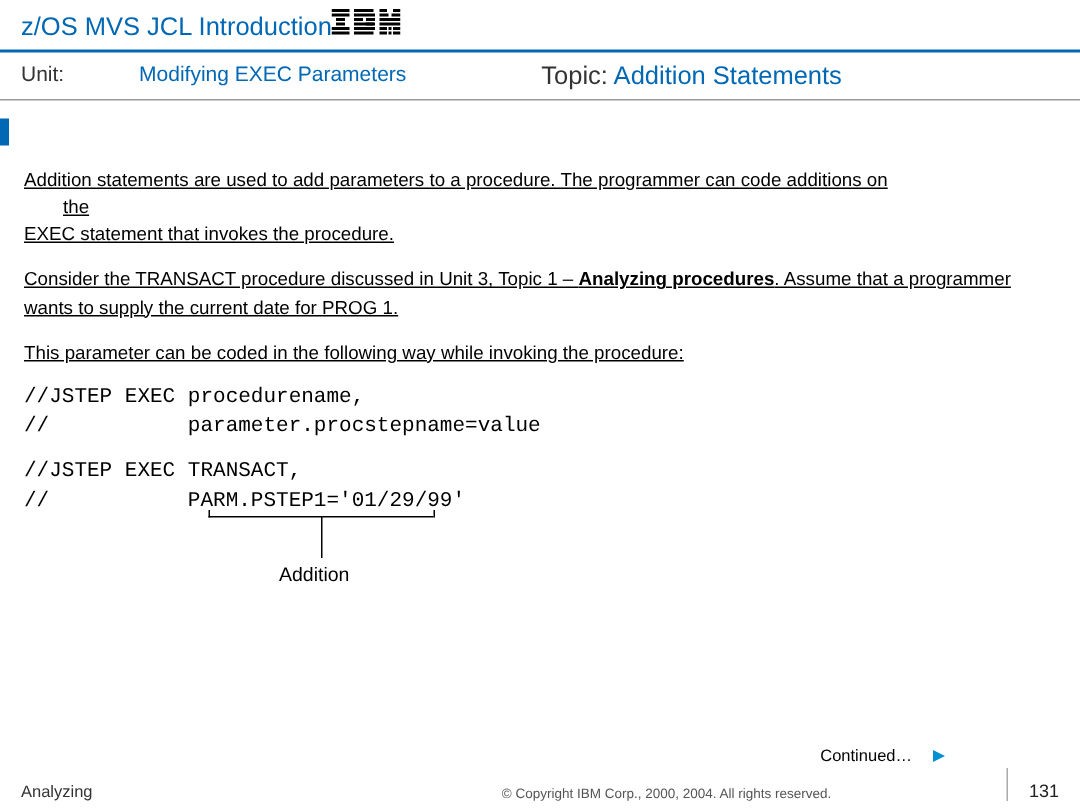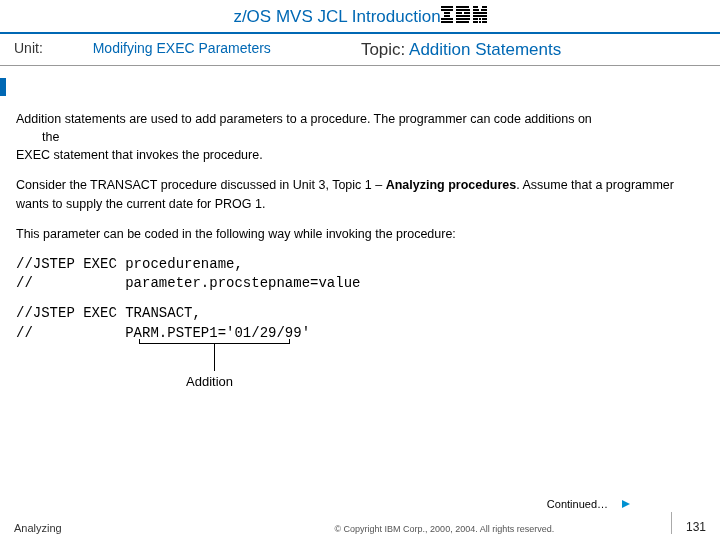--- a/index.html
+++ b/index.html
@@ -6,21 +6,21 @@
   body {
     font-family: Arial, Helvetica, sans-serif;
     background: #fff;
     width: 720px;
     height: 540px;
     overflow: hidden;
     position: relative;
   }
   .header-bar {
     display: flex;
-    justify-content: center;
+    justify-content: flex-start;
     align-items: center;
     padding: 6px 14px 4px 14px;
     border-bottom: 2px solid #0068b4;
   }
   .header-title {
     color: #0068b4;
     font-size: 17px;
     font-weight: 400;
   }
   .subheader {
@@ -54,21 +54,21 @@
     font-size: 13.5px;
     font-weight: bold;
     color: #000;
   }
   .content {
     padding: 14px 16px 0 16px;
     font-size: 12.5px;
     color: #000;
     line-height: 1.45;
   }
-  .content p { margin-bottom: 12px; }
+  .content p { margin-bottom: 12px; text-decoration: underline; }
   .content .indent { padding-left: 26px; display: block; }
   .bold { font-weight: bold; }
   .code-block {
     font-family: "Courier New", monospace;
     font-size: 14px;
     white-space: pre;
     margin: 6px 0 10px 0;
     line-height: 1.4;
   }
   .annotation-wrap {

